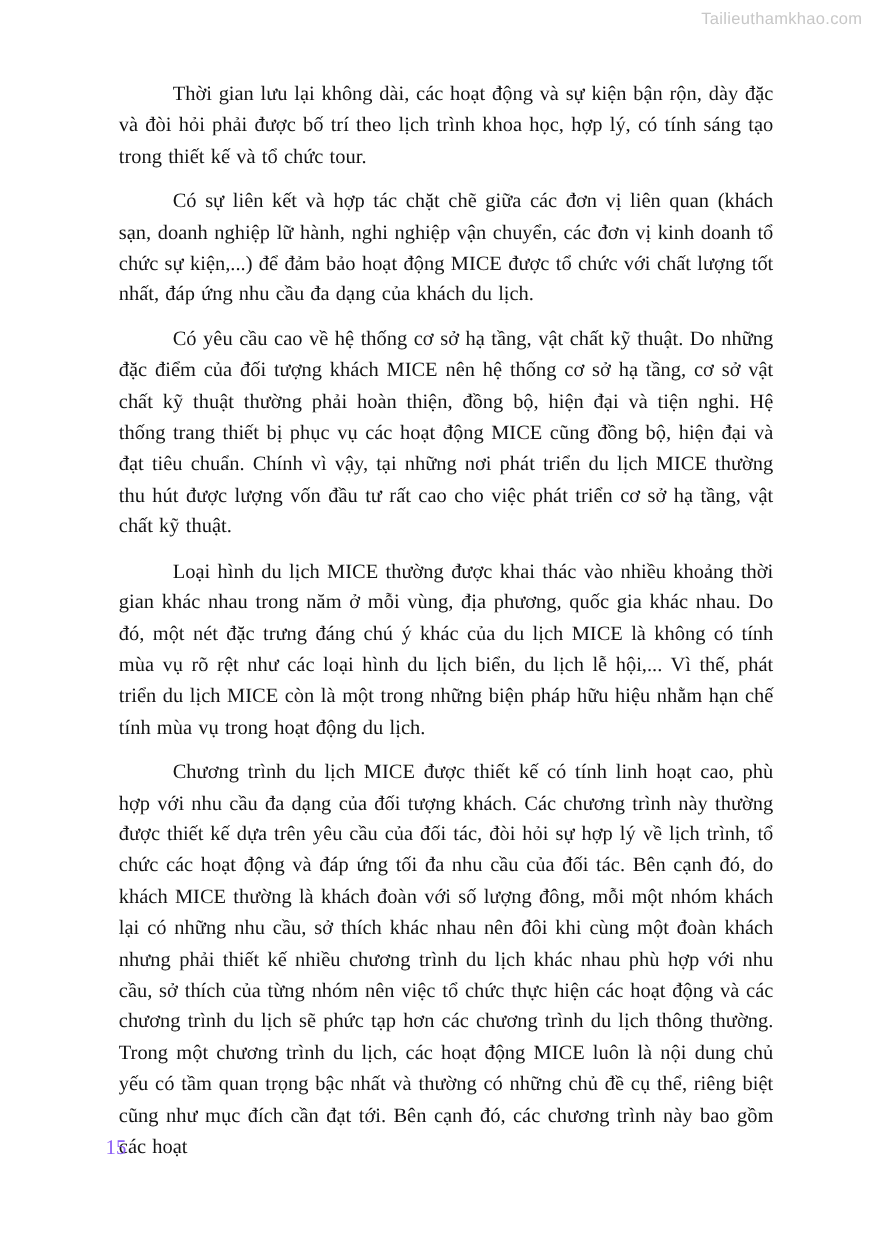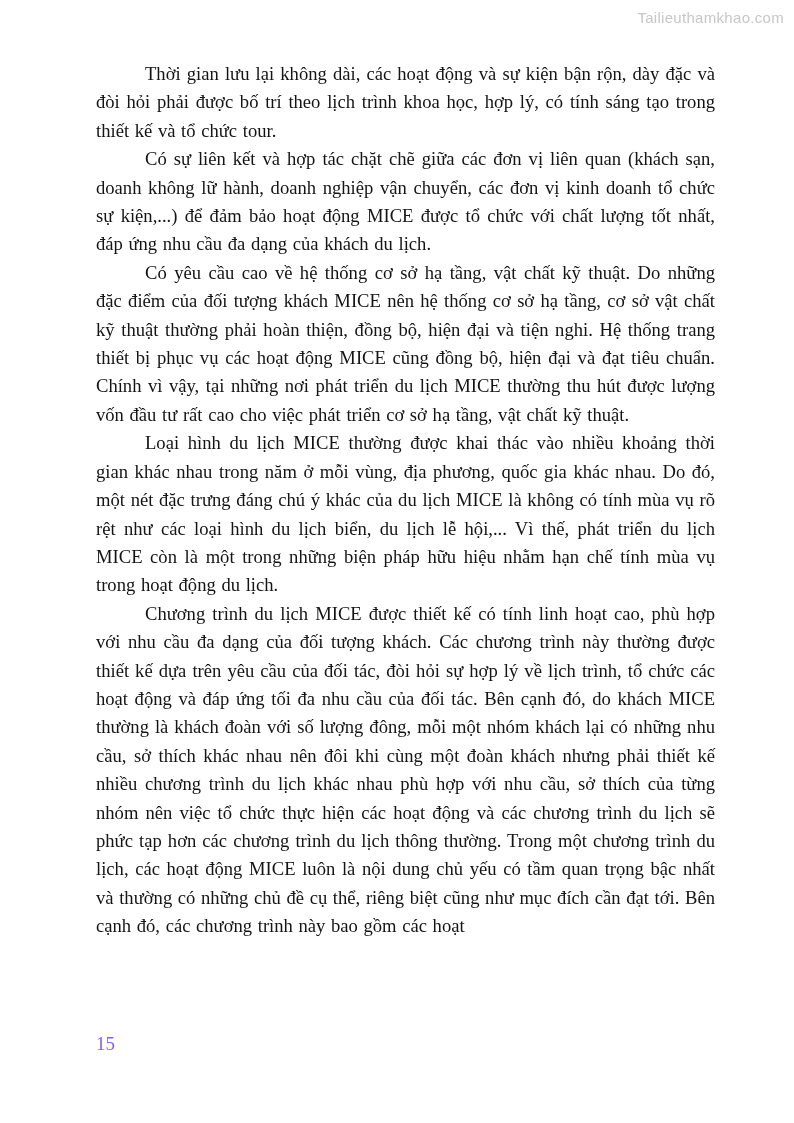--- a/index.html
+++ b/index.html
@@ -31,21 +31,21 @@
     position: absolute;
     left: 96px;
     top: 60px;
     width: 619px;
     text-align: justify;
     font-size: 18.6px;
     line-height: 28.4px;
     word-spacing: 1px;
   }
   .content p {
-    margin: 0;
+    margin: 12px;
     padding: 0;
     text-indent: 49px;
   }
   .page-number {
     position: absolute;
     left: 96px;
     top: 1033px;
     width: 619px;
     text-align: left;
     font-size: 19px;
@@ -54,21 +54,21 @@
 </style>
 </head>
 <body>
 
 <div class="page">
 
   <div class="watermark">Tailieuthamkhao.com</div>
 
   <div class="content">
     <p>Thời gian lưu lại không dài, các hoạt động và sự kiện bận rộn, dày đặc và đòi hỏi phải được bố trí theo lịch trình khoa học, hợp lý, có tính sáng tạo trong thiết kế và tổ chức tour.</p>
-    <p>Có sự liên kết và hợp tác chặt chẽ giữa các đơn vị liên quan (khách sạn, doanh không lữ hành, doanh nghiệp vận chuyển, các đơn vị kinh doanh tổ chức sự kiện,...) để đảm bảo hoạt động MICE được tổ chức với chất lượng tốt nhất, đáp ứng nhu cầu đa dạng của khách du lịch.</p>
+    <p>Có sự liên kết và hợp tác chặt chẽ giữa các đơn vị liên quan (khách sạn, doanh nghiệp lữ hành, nghi nghiệp vận chuyển, các đơn vị kinh doanh tổ chức sự kiện,...) để đảm bảo hoạt động MICE được tổ chức với chất lượng tốt nhất, đáp ứng nhu cầu đa dạng của khách du lịch.</p>
     <p>Có yêu cầu cao về hệ thống cơ sở hạ tầng, vật chất kỹ thuật. Do những đặc điểm của đối tượng khách MICE nên hệ thống cơ sở hạ tầng, cơ sở vật chất kỹ thuật thường phải hoàn thiện, đồng bộ, hiện đại và tiện nghi. Hệ thống trang thiết bị phục vụ các hoạt động MICE cũng đồng bộ, hiện đại và đạt tiêu chuẩn. Chính vì vậy, tại những nơi phát triển du lịch MICE thường thu hút được lượng vốn đầu tư rất cao cho việc phát triển cơ sở hạ tầng, vật chất kỹ thuật.</p>
     <p>Loại hình du lịch MICE thường được khai thác vào nhiều khoảng thời gian khác nhau trong năm ở mỗi vùng, địa phương, quốc gia khác nhau. Do đó, một nét đặc trưng đáng chú ý khác của du lịch MICE là không có tính mùa vụ rõ rệt như các loại hình du lịch biển, du lịch lễ hội,... Vì thế, phát triển du lịch MICE còn là một trong những biện pháp hữu hiệu nhằm hạn chế tính mùa vụ trong hoạt động du lịch.</p>
     <p>Chương trình du lịch MICE được thiết kế có tính linh hoạt cao, phù hợp với nhu cầu đa dạng của đối tượng khách. Các chương trình này thường được thiết kế dựa trên yêu cầu của đối tác, đòi hỏi sự hợp lý về lịch trình, tổ chức các hoạt động và đáp ứng tối đa nhu cầu của đối tác. Bên cạnh đó, do khách MICE thường là khách đoàn với số lượng đông, mỗi một nhóm khách lại có những nhu cầu, sở thích khác nhau nên đôi khi cùng một đoàn khách nhưng phải thiết kế nhiều chương trình du lịch khác nhau phù hợp với nhu cầu, sở thích của từng nhóm nên việc tổ chức thực hiện các hoạt động và các chương trình du lịch sẽ phức tạp hơn các chương trình du lịch thông thường. Trong một chương trình du lịch, các hoạt động MICE luôn là nội dung chủ yếu có tầm quan trọng bậc nhất và thường có những chủ đề cụ thể, riêng biệt cũng như mục đích cần đạt tới. Bên cạnh đó, các chương trình này bao gồm các hoạt</p>
   </div>
 
   <div class="page-number">15</div>
 
 </div>
 
 </body></html>

